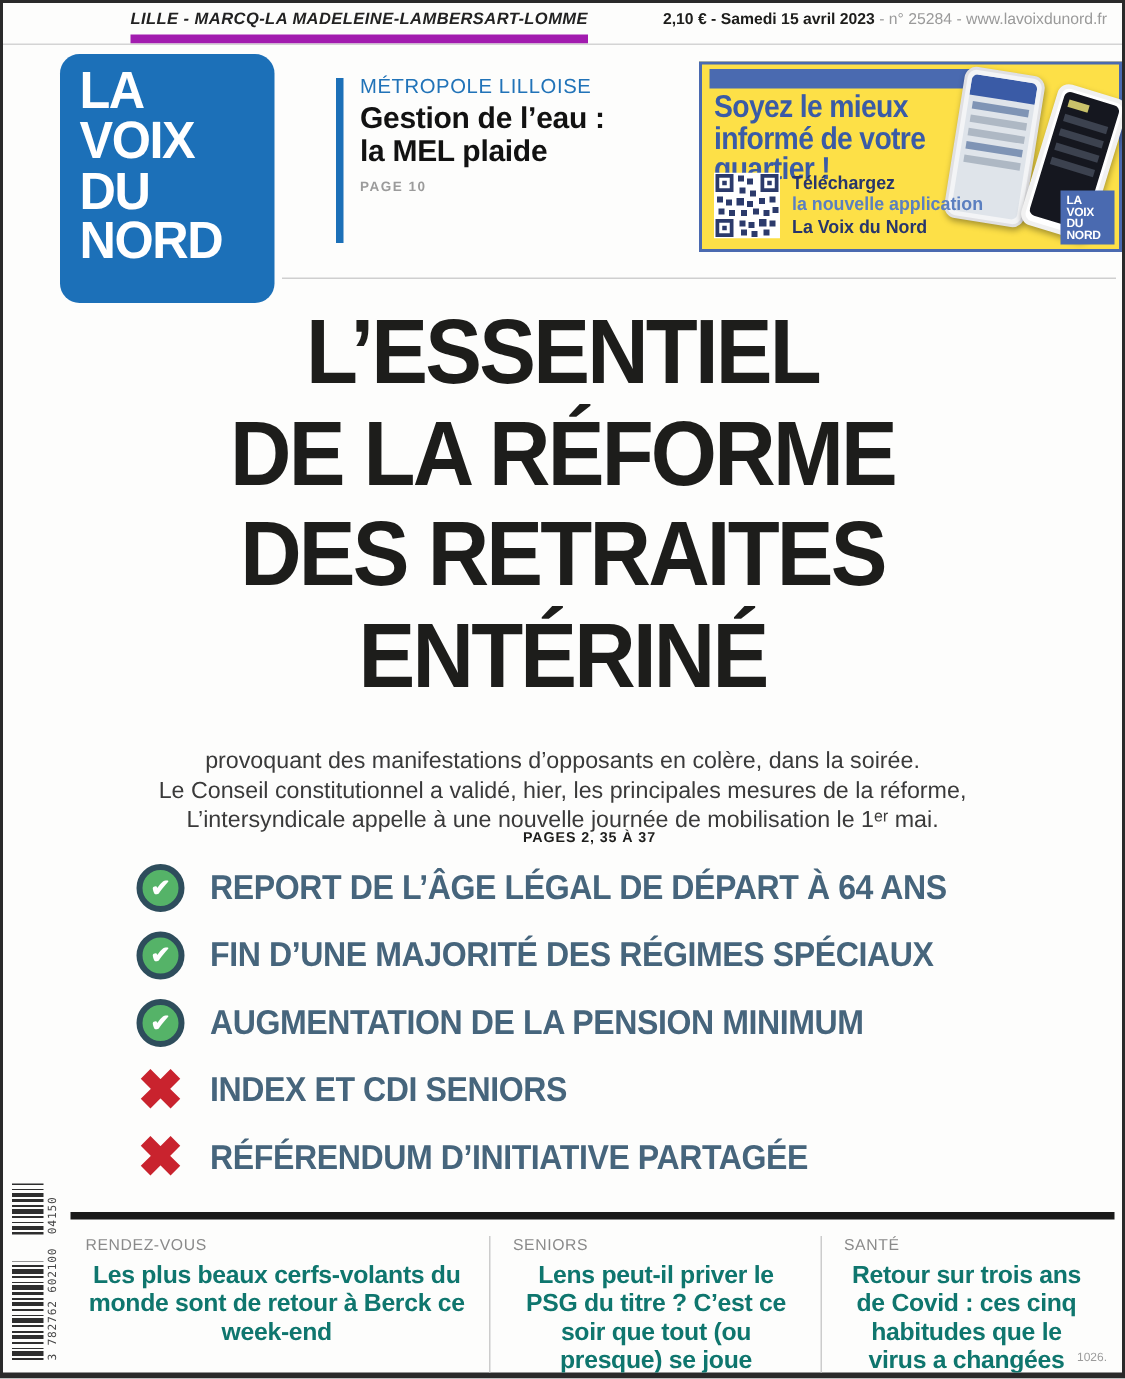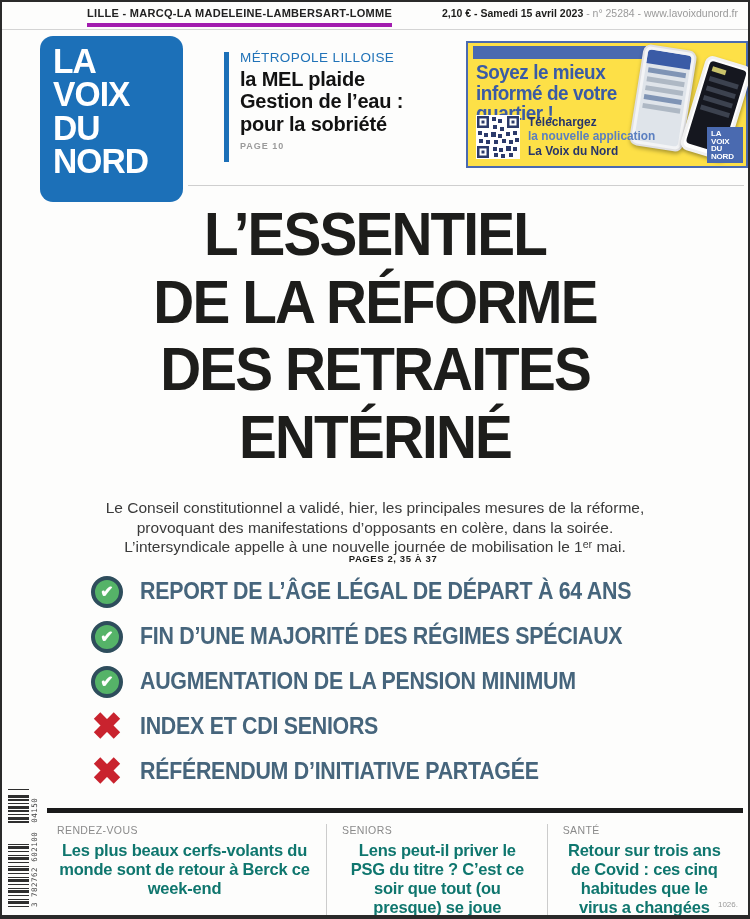--- a/index.html
+++ b/index.html
@@ -1,21 +1,21 @@
 <!DOCTYPE html>
 <html><head>
 <meta charset="utf-8">
 <style>
   html,body{margin:0;padding:0;background:#e8e8e8;font-family:"Liberation Sans",sans-serif;}
   .page{position:relative;width:750px;height:919px;margin:0 auto;background:#fdfdfc;
         border:2px solid #2a2a2a;border-bottom-width:4px;box-sizing:border-box;overflow:hidden;}
 
   
   .topbar{position:absolute;top:5px;left:85px;right:10px;display:flex;justify-content:space-between;align-items:baseline;}
-  .topbar-left{font-size:11px;font-weight:bold;color:#222;letter-spacing:.3px;border-bottom:4px solid #a21caf;padding-bottom:4px;}
+  .topbar-left{font-size:11px;font-weight:bold;color:#222;letter-spacing:.3px;border-bottom:6px solid #a21caf;padding-bottom:4px;font-style:italic;}
   .topbar-right{font-size:10.5px;color:#9a9a9a;}
   .topbar-right b{color:#1d1d1b;font-weight:bold;}
   .topbar-rule{position:absolute;top:27px;left:0;right:0;border-top:1px solid #d4d4d4;}
 
   
   .logo{position:absolute;left:38px;top:34px;width:143px;height:166px;background:#1c70b8;border-radius:13px;
         padding:8px 0 0 13px;box-sizing:border-box;}
   .logo-lines{color:#fff;font-weight:bold;font-size:35px;line-height:.95;letter-spacing:-1px;
         transform:scaleX(.96);transform-origin:left top;}
 
@@ -108,23 +108,22 @@
       <div>DU</div>
       <div>NORD</div>
     </div>
   </div>
 
   <div class="top-story">
     <div class="top-story-bar"></div>
     <div class="top-story-body">
       <div class="kicker-blue">MÉTROPOLE LILLOISE</div>
       <div class="top-story-title">
+        <div>Gestion de l’eau :</div>
         <div>la MEL plaide</div>
-        <div>Gestion de l’eau :</div>
-        <div>pour la sobriété</div>
       </div>
       <div class="page-ref">PAGE 10</div>
     </div>
   </div>
 
   <div class="ad">
     <div class="ad-topbar"></div>
     <div class="ad-headline">
       <div>Soyez le mieux</div>
       <div>informé de votre</div>
@@ -202,22 +201,22 @@
   <div class="header-rule"></div>
 
   <div class="lead-head">
     <div>L’ESSENTIEL</div>
     <div>DE LA RÉFORME</div>
     <div>DES RETRAITES</div>
     <div>ENTÉRINÉ</div>
   </div>
 
   <div class="standfirst">
+    <div>provoquant des manifestations d’opposants en colère, dans la soirée.</div>
     <div>Le Conseil constitutionnel a validé, hier, les principales mesures de la réforme,</div>
-    <div>provoquant des manifestations d’opposants en colère, dans la soirée.</div>
     <div>L’intersyndicale appelle à une nouvelle journée de mobilisation le 1ᵉʳ mai.</div>
   </div>
   <div class="standfirst-pages">PAGES 2, 35 À 37</div>
 
   <div class="points">
     <div class="point-row">
       <span class="point-icon mark-check"></span>
       <span class="point-text">REPORT DE L’ÂGE LÉGAL DE DÉPART À 64 ANS</span>
     </div>
     <div class="point-row">

